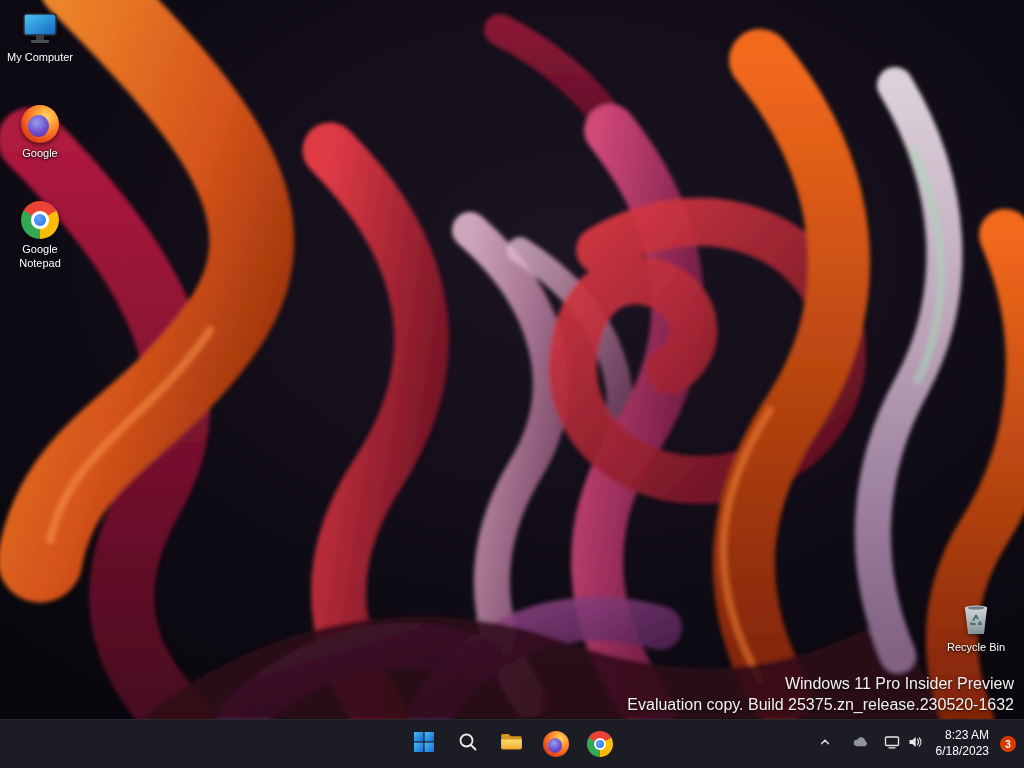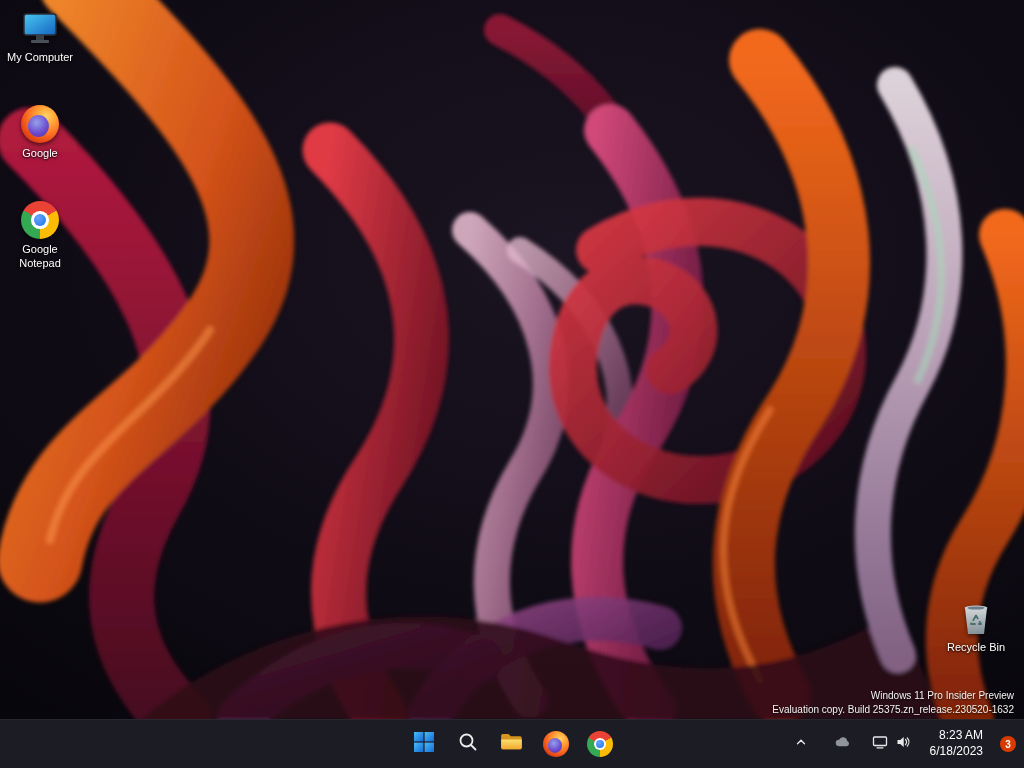--- a/index.html
+++ b/index.html
@@ -23,21 +23,21 @@
     color:#fff;font-size:11px;text-align:center;line-height:1.25;max-width:74px;
     text-shadow:0 1px 2px rgba(0,0,0,.95),0 0 4px rgba(0,0,0,.7);
   }
   #icon-my-computer{left:2px;top:6px;}
   #icon-firefox{left:2px;top:102px;}
   #icon-chrome{left:2px;top:198px;}
   #icon-npp{left:2px;top:296px;}
   #icon-recycle{left:938px;top:596px;}
   .watermark{
     position:absolute;right:10px;bottom:4px;text-align:right;
-    color:#f2f2f2;font-size:10px;line-height:1.35;
+    color:#f2f2f2;font-size:16px;line-height:1.35;
     text-shadow:0 1px 2px rgba(0,0,0,.8);
   }
   
   .sz38{width:38px;height:38px;}
   .sz26{width:26px;height:26px;}
   .ffx{
     border-radius:50%;position:relative;overflow:hidden;
     background:radial-gradient(circle at 66% 30%, #ffd567 0%, #ffab3c 22%, #ff7a28 45%, #ea4c17 68%, #a81c0e 100%);
   }
   .ffx::after{
@@ -63,21 +63,21 @@
   .tb-center{
     position:absolute;left:50%;top:4px;transform:translateX(-50%);
     display:flex;gap:4px;align-items:center;
   }
   .tb-btn{
     width:40px;height:40px;border-radius:5px;display:flex;
     align-items:center;justify-content:center;cursor:default;
   }
   .tb-right{
     position:absolute;right:2px;top:4px;height:40px;
-    display:flex;align-items:center;gap:8px;
+    display:flex;align-items:center;gap:2px;
   }
   .tray-btn{
     height:40px;min-width:26px;padding:0 4px;border-radius:5px;
     display:flex;align-items:center;justify-content:center;gap:7px;cursor:default;
   }
   .clock{
     color:#fff;font-size:12px;line-height:1.3;text-align:right;
     padding:0 7px;height:40px;display:flex;flex-direction:column;
     justify-content:center;border-radius:5px;cursor:default;
   }

